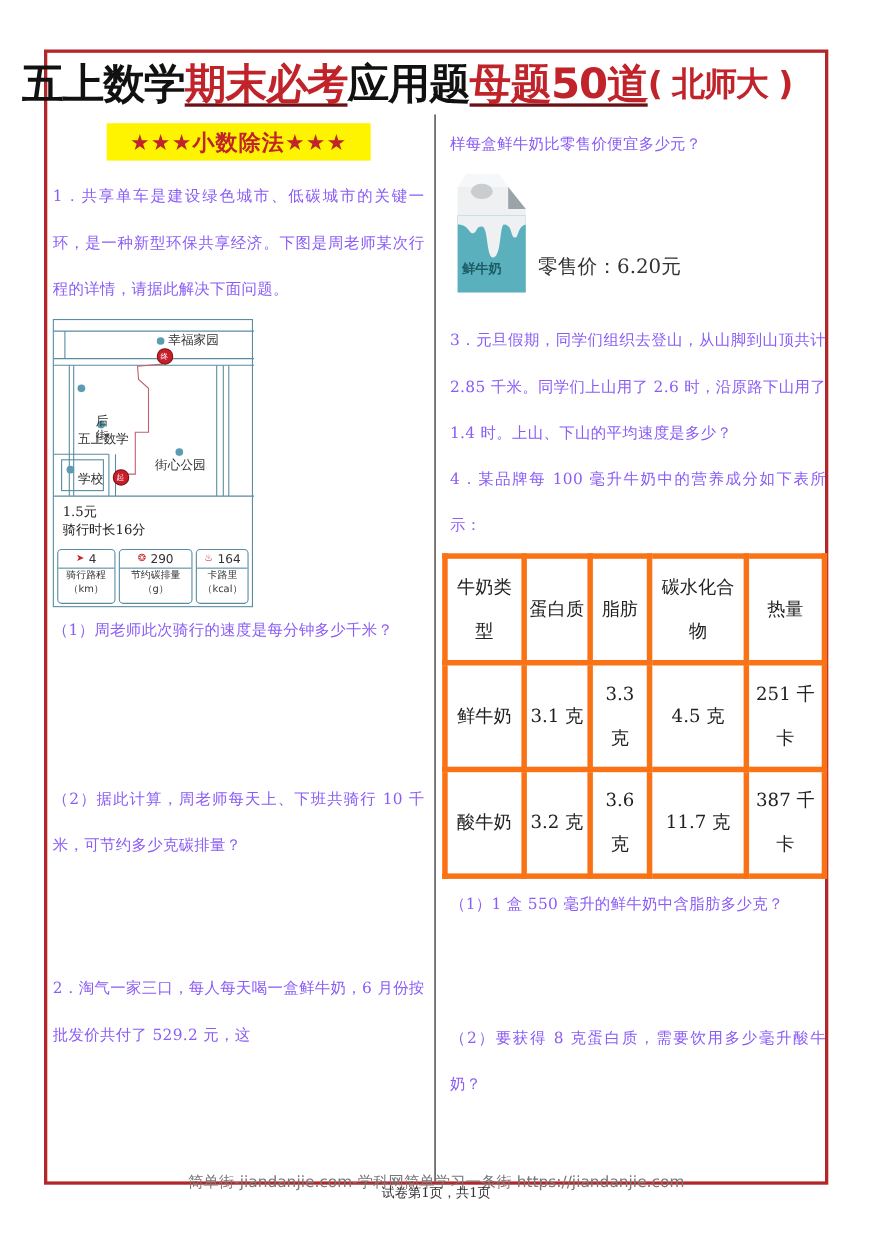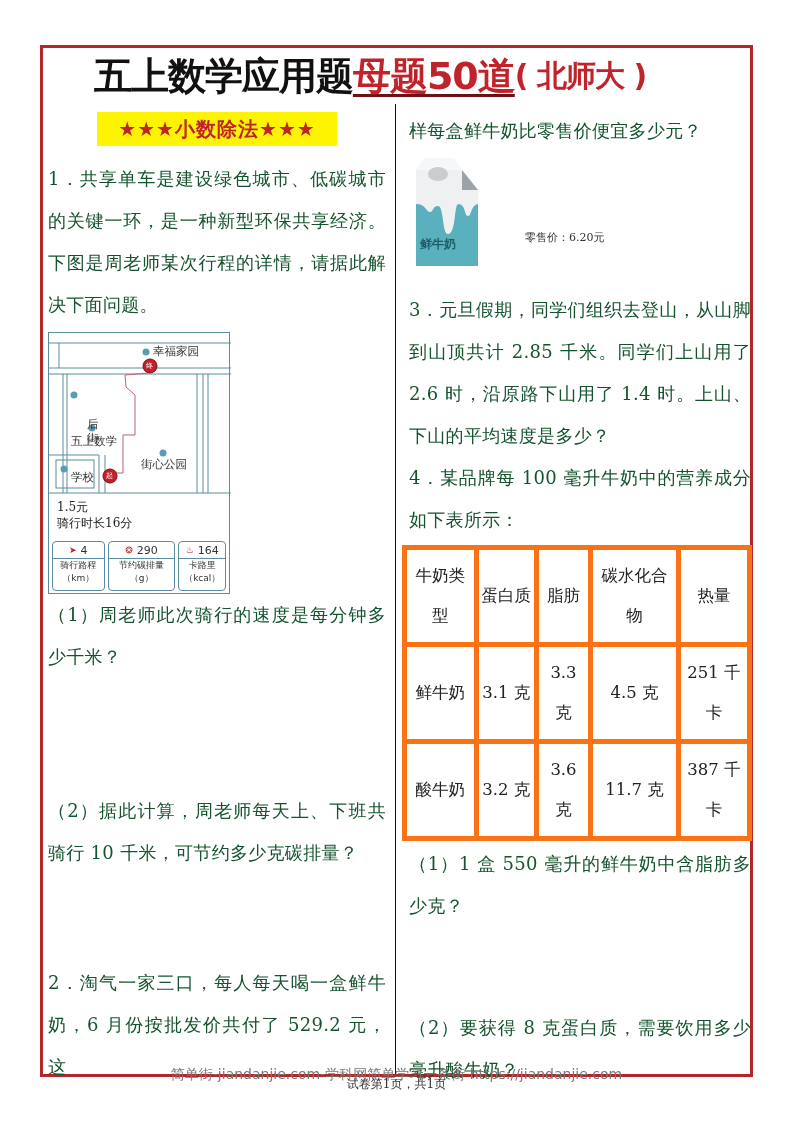--- a/index.html
+++ b/index.html
@@ -15,51 +15,52 @@
   .title .paren { font-size: 30px; color: #c0242a; }
 
   .divider { position: absolute; left: 395px; top: 104px; width: 1px; height: 970px; background: #111; }
 
   .col-left { position: absolute; left: 48px; top: 110px; width: 338px; }
   .col-right { position: absolute; left: 409px; top: 110px; width: 342px; }
 
   .section-banner { margin: 2px auto 12px; width: 240px; height: 34px; background: #fff400; display: flex; align-items: center; justify-content: center;
     font-family: "DejaVu Sans", "Liberation Sans", sans-serif; font-weight: bold; font-size: 20px; color: #c0242a; letter-spacing: 1px; }
 
-  .para { font-size: 18px; line-height: 42px; color: #14532d; text-align: justify; letter-spacing: 0.3px; }
+  .para { font-size: 14px; line-height: 42px; color: #8b5cf6; text-align: justify; letter-spacing: 0.3px; }
 
   
   .map { position: relative; width: 182px; height: 262px; border: 1.5px solid #5a8da2; margin-top: 6px; background: #fff; }
   .map svg { position: absolute; left: 0; top: 0; }
   .map .lbl { position: absolute; font-size: 11.5px; color: #333; white-space: nowrap; font-family: "DejaVu Sans", "Liberation Sans", sans-serif; }
   .map .info { position: absolute; left: 8px; top: 166px; font-size: 12px; line-height: 16px; color: #222; }
   .map .stats { position: absolute; left: 3px; top: 208px; width: 174px; height: 50px; display: flex; gap: 3px; }
   .map .stat { border: 1px solid #5a8da2; border-radius: 4px; flex: 1; display: flex; flex-direction: column; align-items: center; font-size: 10px; line-height: 13px; color: #333; font-family: "DejaVu Sans", "Liberation Sans", sans-serif; }
   .map .stat .top { height: 17px; width: 100%; display: flex; align-items: center; justify-content: center; gap: 4px; border-bottom: 1px solid #5a8da2; font-size: 11px; }
   .map .stat .sub { font-size: 9px; }
   .map .stat .ico { color: #c0242a; font-size: 9px; }
 
   
   .milk-row { position: relative; height: 135px; }
-  .milk-price { position: absolute; left: 80px; top: 78px; font-size: 11px; color: #333; margin-left: 36px; }
+  .milk-price { position: absolute; left: 80px; top: 78px; font-size: 18px; color: #333; }
 
   
   table.nut { border-collapse: collapse; width: 350px; margin-left: -7px; margin-top: 4px; font-size: 16.5px; }
   table.nut td { border: 5px solid #f97316; text-align: center; vertical-align: middle; line-height: 40px; padding: 6px 2px; }
 
   .footer-wm { position: absolute; left: 0; top: 1066px; width: 793px; text-align: center; font-family: "DejaVu Sans", "Liberation Sans", sans-serif; font-size: 14px; color: #777; }
   .footer-page { position: absolute; left: 0; top: 1076px; width: 793px; text-align: center; font-size: 12px; color: #333; }
 </style>
 </head>
 <body>
 
 <div class="frame"></div>
 
 <div class="title">
   <span class="black">五上数学</span>
+  <span class="red">期末必考</span>
   <span class="black">应用题</span>
   <span class="red">母题50道</span>
   <span class="paren">( 北师大 )</span>
 </div>
 
 <div class="divider"></div>
 
 <div class="col-left">
   <div class="section-banner">★★★小数除法★★★</div>
 

